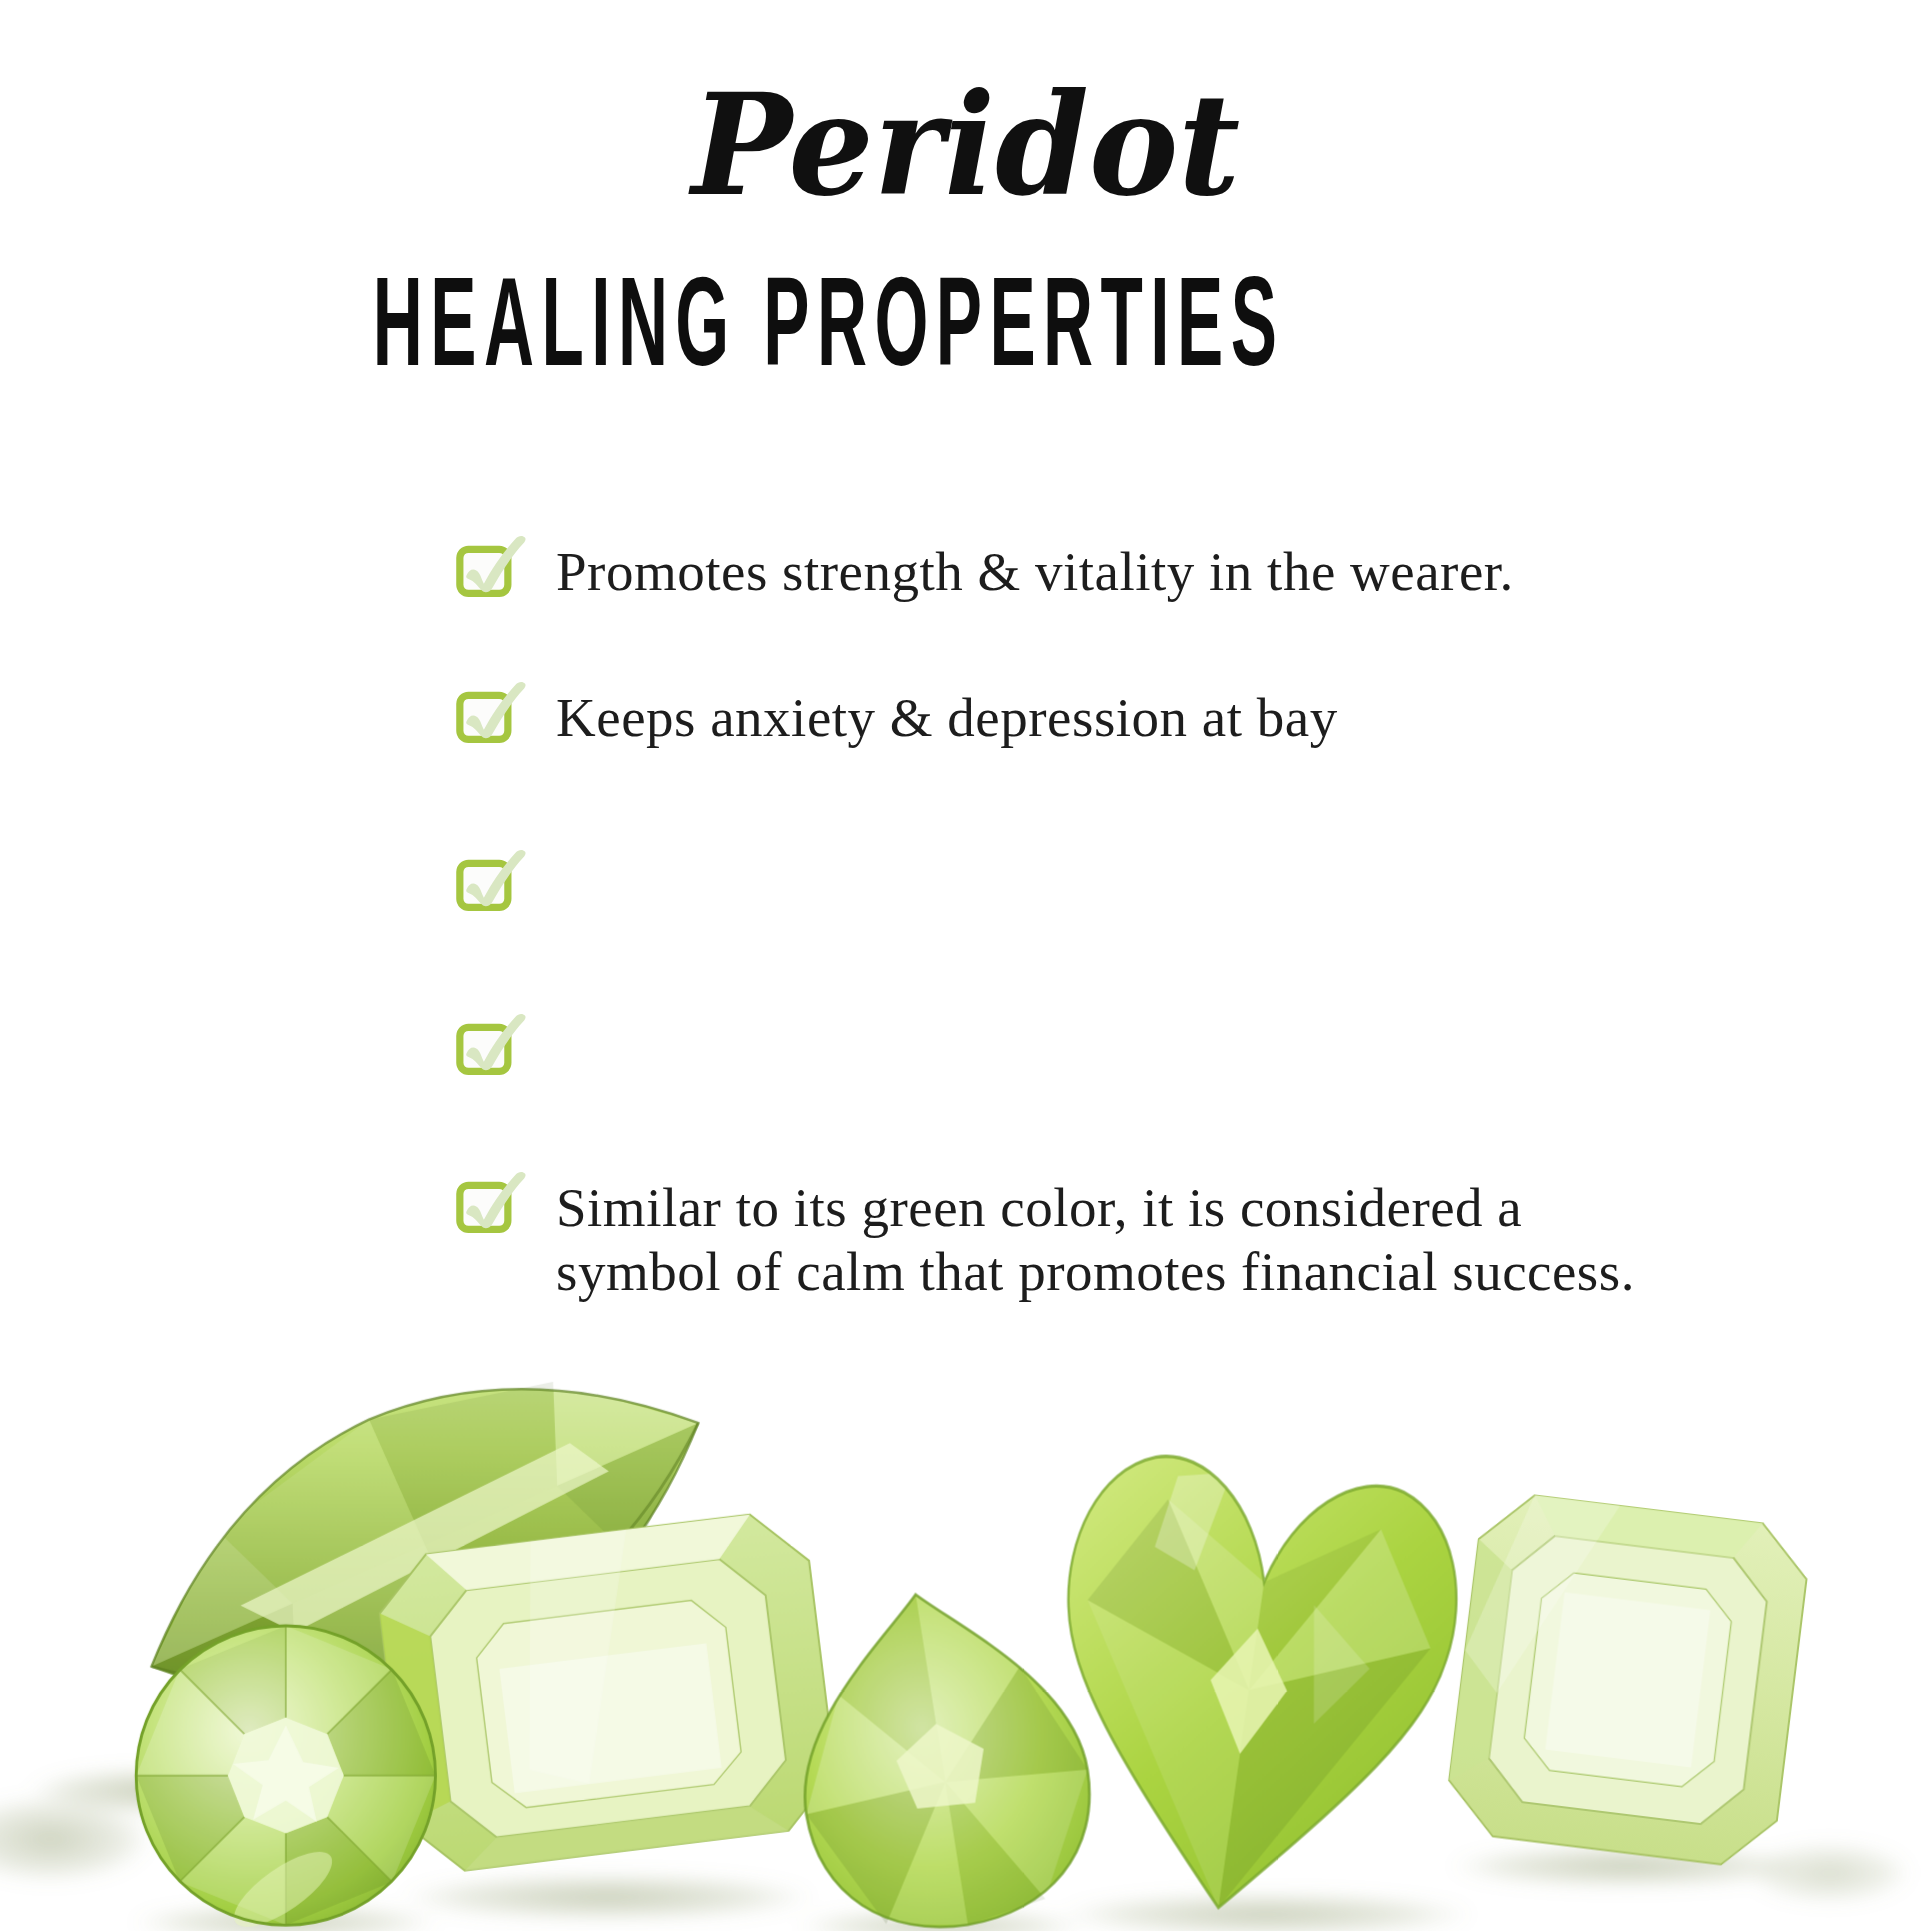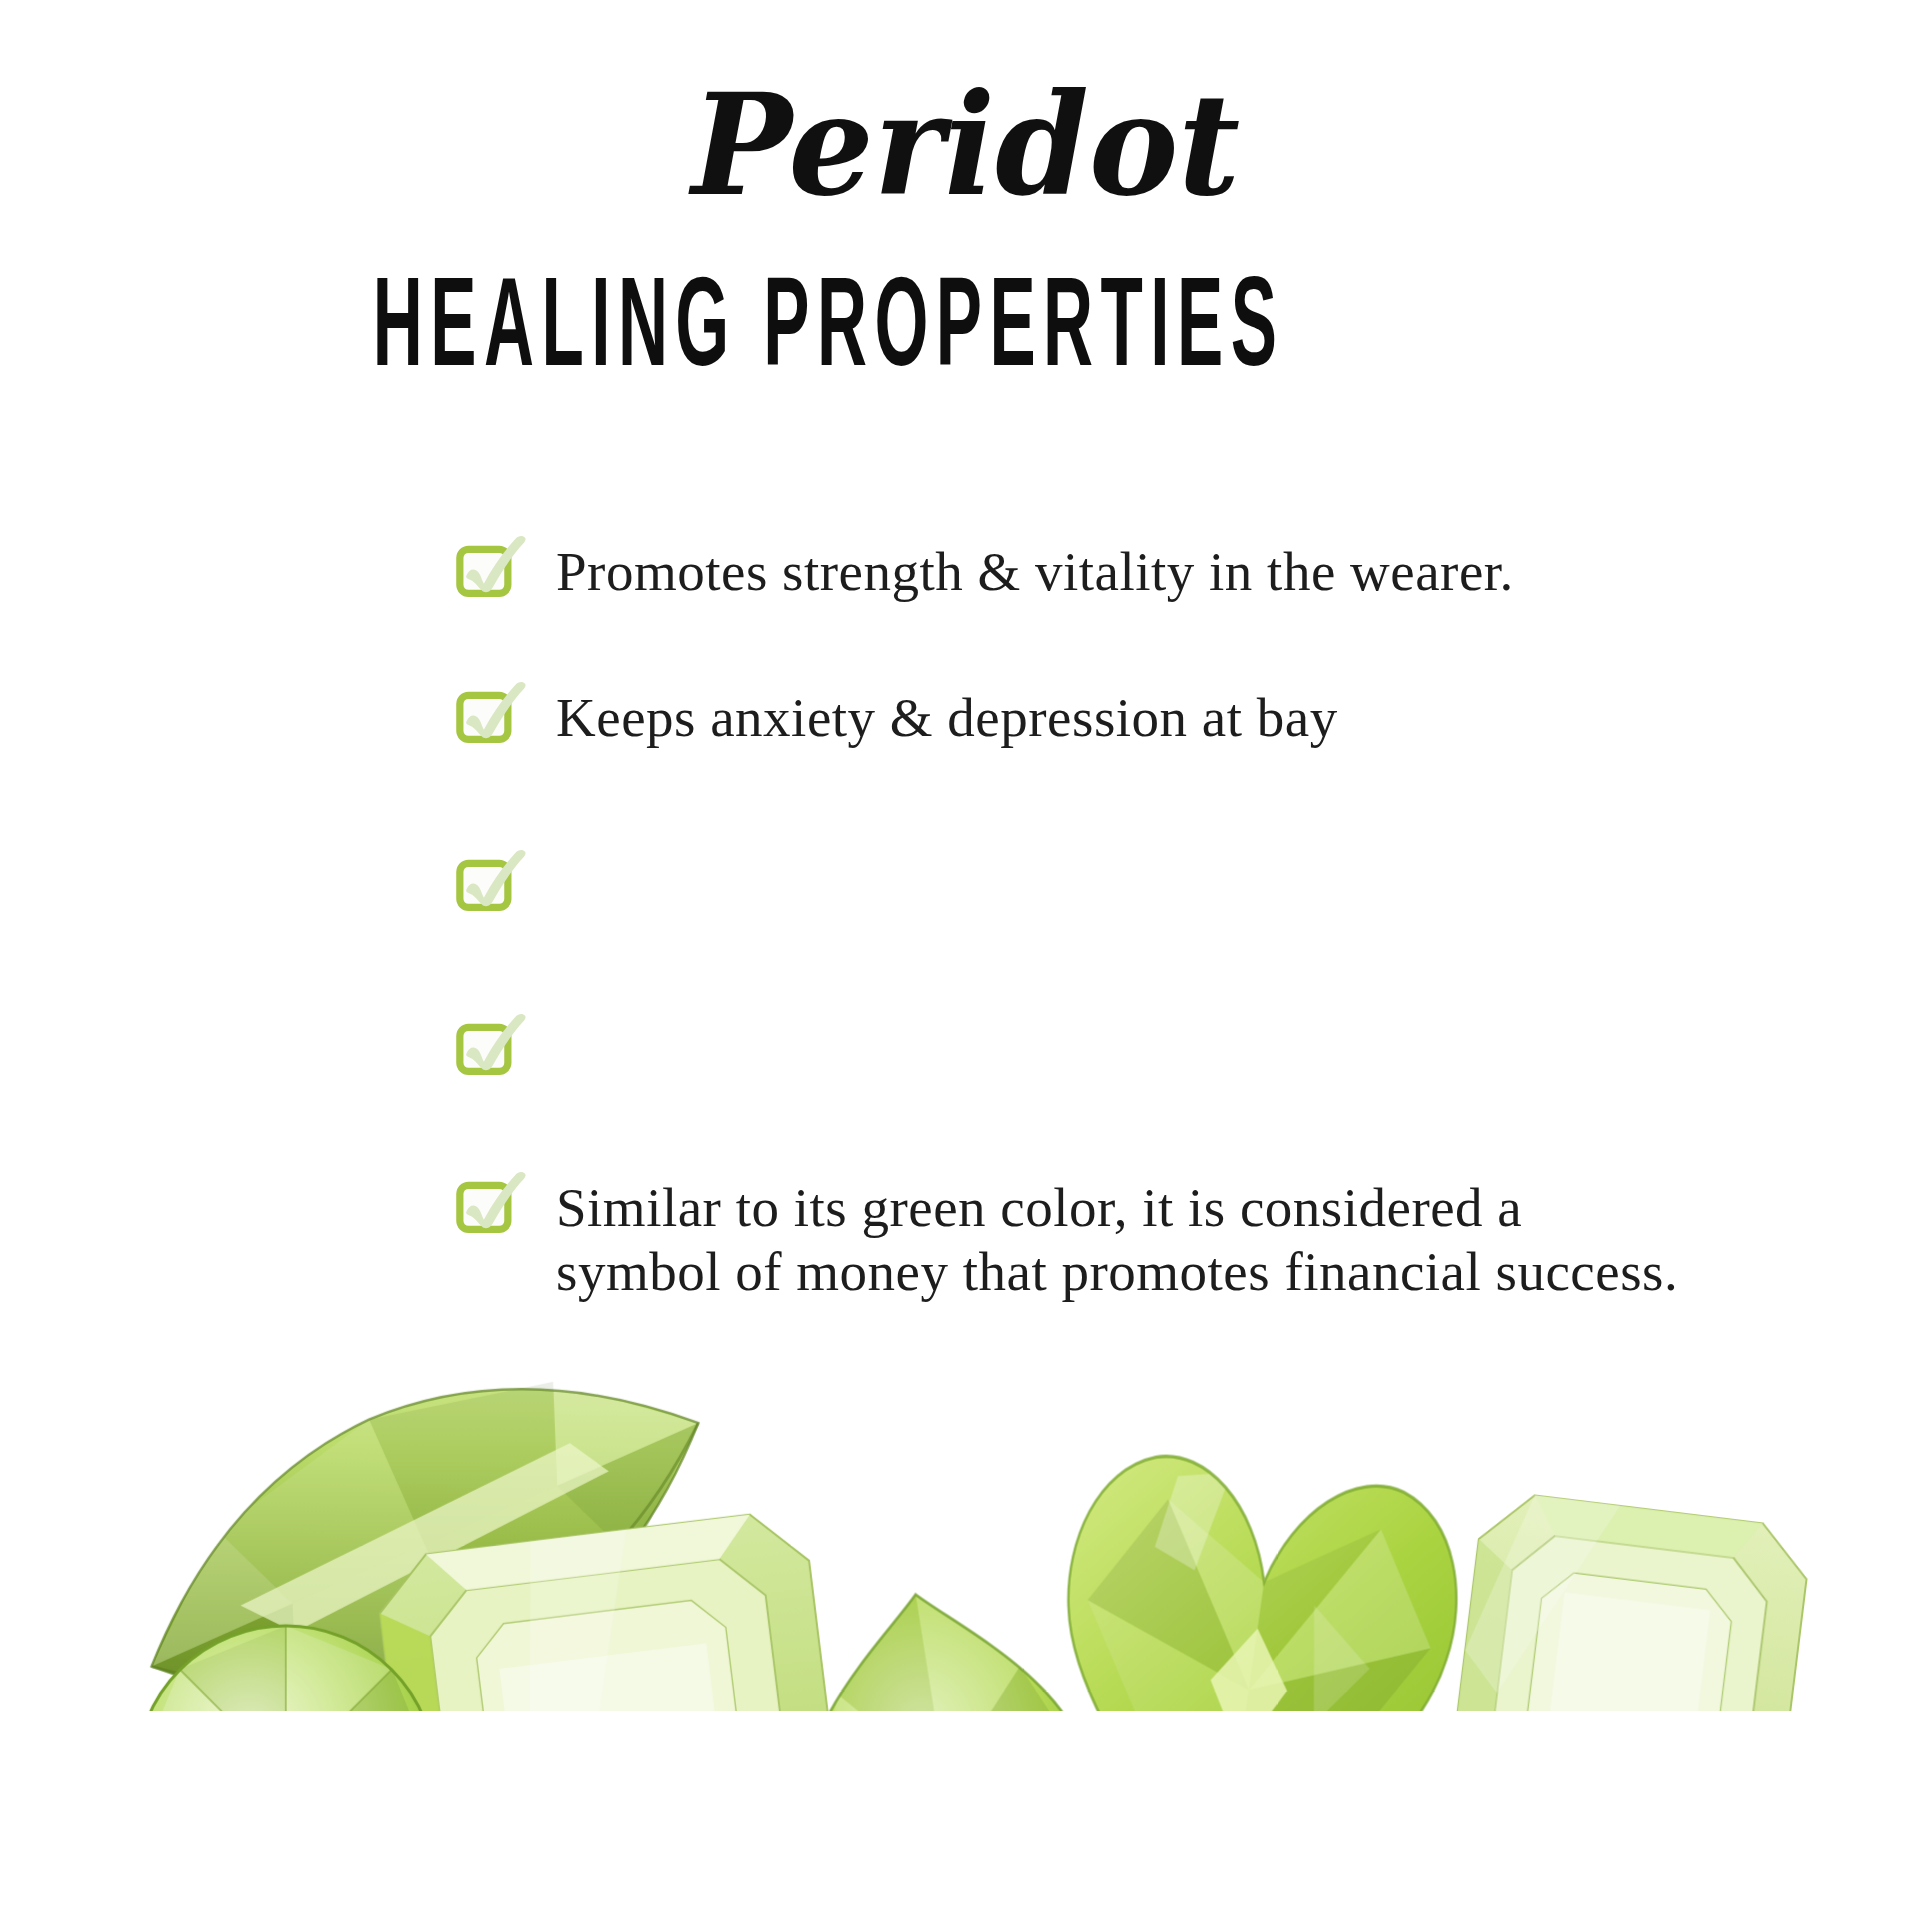--- a/index.html
+++ b/index.html
@@ -1,16 +1,16 @@
 <!DOCTYPE html>
 <html><head>
 <meta charset="utf-8">
 <style>
   html,body{margin:0;padding:0;background:#ffffff;}
-  .page{position:relative;width:1931px;height:1711px;background:#ffffff;overflow:hidden;
+  .page{position:relative;width:1931px;height:1931px;background:#ffffff;overflow:hidden;
         font-family:"Liberation Serif","DejaVu Serif",serif;}
 
   
   .title{position:absolute;top:60px;left:0;width:100%;margin:0;text-align:center;
          font-family:"DejaVu Serif","Liberation Serif",serif;
          font-style:italic;font-weight:700;font-size:141px;line-height:1.2;
          color:#101010;}
   .title-inner{display:inline-block;transform:scaleX(.95);transform-origin:center;}
 
   .subtitle{position:absolute;top:253px;left:0;width:100%;margin:0;
@@ -70,21 +70,21 @@
         <path d="M11 45 C14 38 20 37 24 43 C26 46 27 50 29 54 C38 37 50 20 62 7 C65 4 69 3 72 6 C73 8 72 10 70 12 C59 24 48 40 38 58 C35 63 30 64 27 61 C23 57 19 51 13 49 C11 48 10 47 11 45 Z" fill="#d9e7c2"></path>
       </svg>
     </li>
 
     <li class="check-item i5">
       <svg class="cbx" viewBox="0 0 76 76" aria-hidden="true">
         <rect x="4" y="18" width="50" height="46" rx="9" fill="#fcfcfb" stroke-width="7.5" stroke="#a5c640"></rect>
         <path d="M11 45 C14 38 20 37 24 43 C26 46 27 50 29 54 C38 37 50 20 62 7 C65 4 69 3 72 6 C73 8 72 10 70 12 C59 24 48 40 38 58 C35 63 30 64 27 61 C23 57 19 51 13 49 C11 48 10 47 11 45 Z" fill="#d9e7c2"></path>
       </svg>
       <span class="txt">Similar to its green color, it is considered a
-symbol of money that promotes financial success.</span>
+symbol of calm that promotes financial success.</span>
     </li>
 
   </ul>
 
   <figure class="gems">
     <svg viewBox="0 0 2000 615" aria-hidden="true">
       <defs>
         <linearGradient id="gA" x1="0" y1="1" x2="1" y2="0">
           <stop offset="0" stop-color="#5e8122"></stop>
             <stop offset=".35" stop-color="#8db339"></stop>

